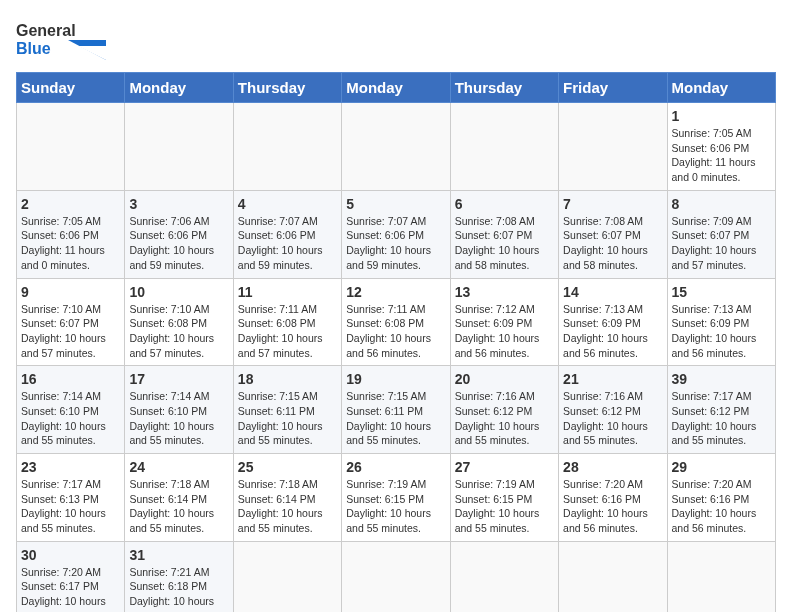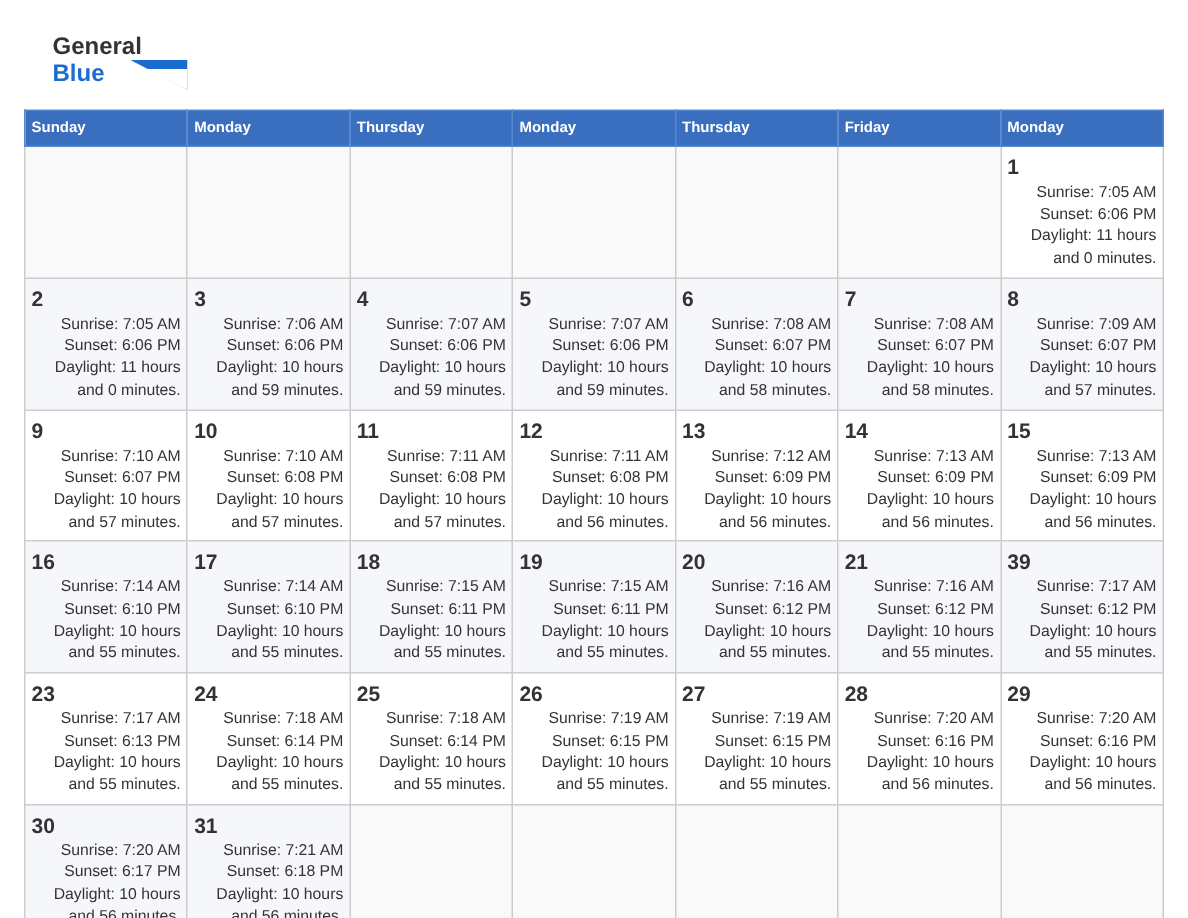--- a/index.html
+++ b/index.html
@@ -11,21 +11,20 @@
       padding: 16px;
     }
     .header-area {
       display: flex;
       justify-content: space-between;
       align-items: flex-start;
       margin-bottom: 8px;
     }
     .logo-block {
       position: relative;
-      margin-left: 19px;
     }
     .title-block {
       text-align: right;
     }
     .main-title {
       font-size: 36px;
       font-weight: bold;
       color: #333;
     }
     .subtitle {
@@ -34,21 +33,21 @@
       margin-top: 2px;
     }
     .calendar-table {
       width: 100%;
       border-collapse: collapse;
       table-layout: fixed;
     }
     .calendar-table th {
       background-color: #3a6fbf;
       color: #fff;
-      font-size: 10px;
+      font-size: 15px;
       font-weight: bold;
       padding: 6px 4px;
       text-align: left;
       border: 1px solid #5588d0;
     }
     .calendar-table td {
       vertical-align: top;
       font-size: 10.5px;
       color: #333;
       padding: 5px 4px;
@@ -61,21 +60,20 @@
       background: #f5f7fa;
     }
     .day-number {
       font-size: 14px;
       font-weight: bold;
       display: block;
       margin-bottom: 2px;
     }
     .day-info {
       line-height: 1.4;
-      text-align: right;
     }
     .empty-cell {
       background: #f9f9f9 !important;
     }
   </style>
 </head>
 <body>
 
 <div class="header-area">
   <div class="logo-block">

